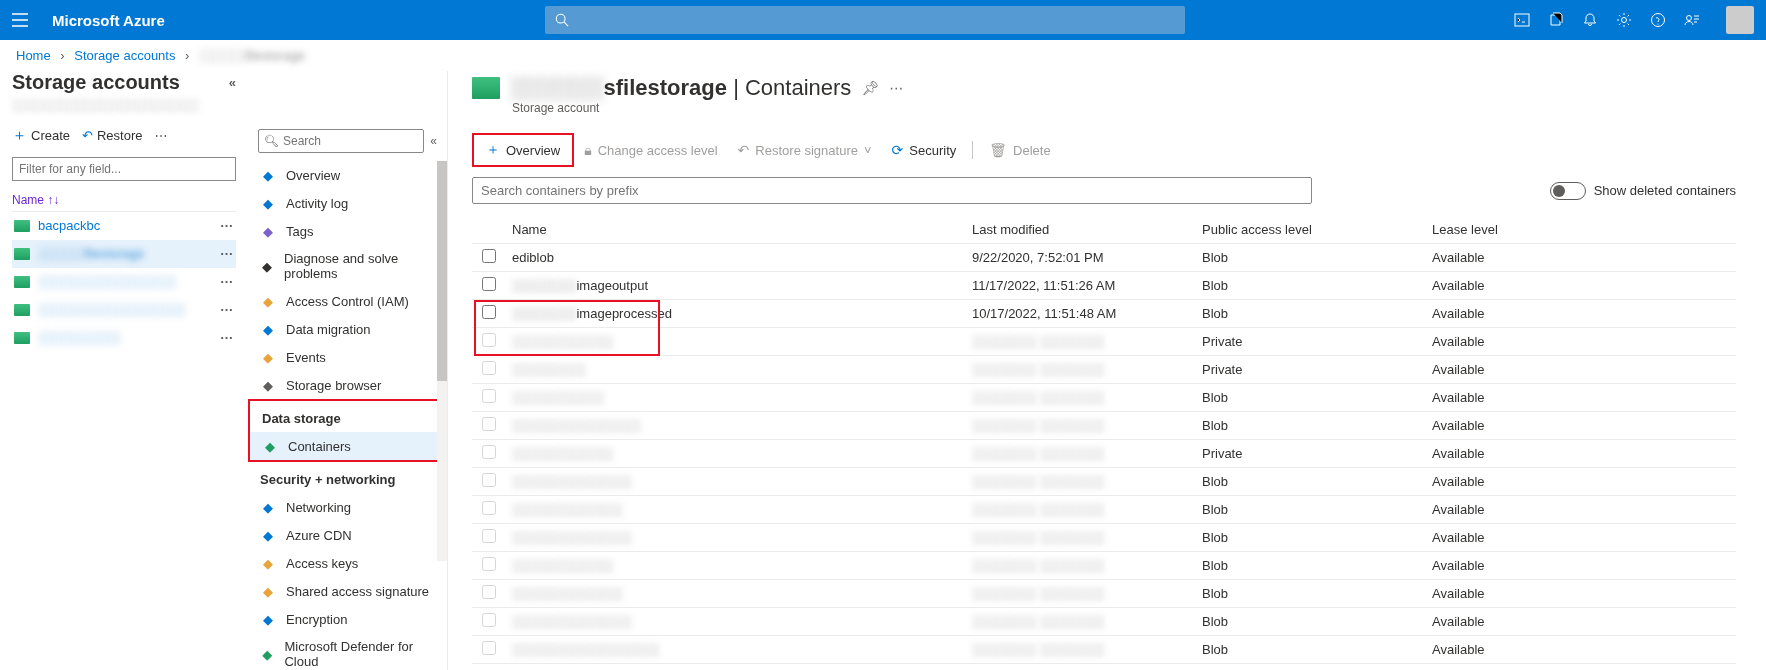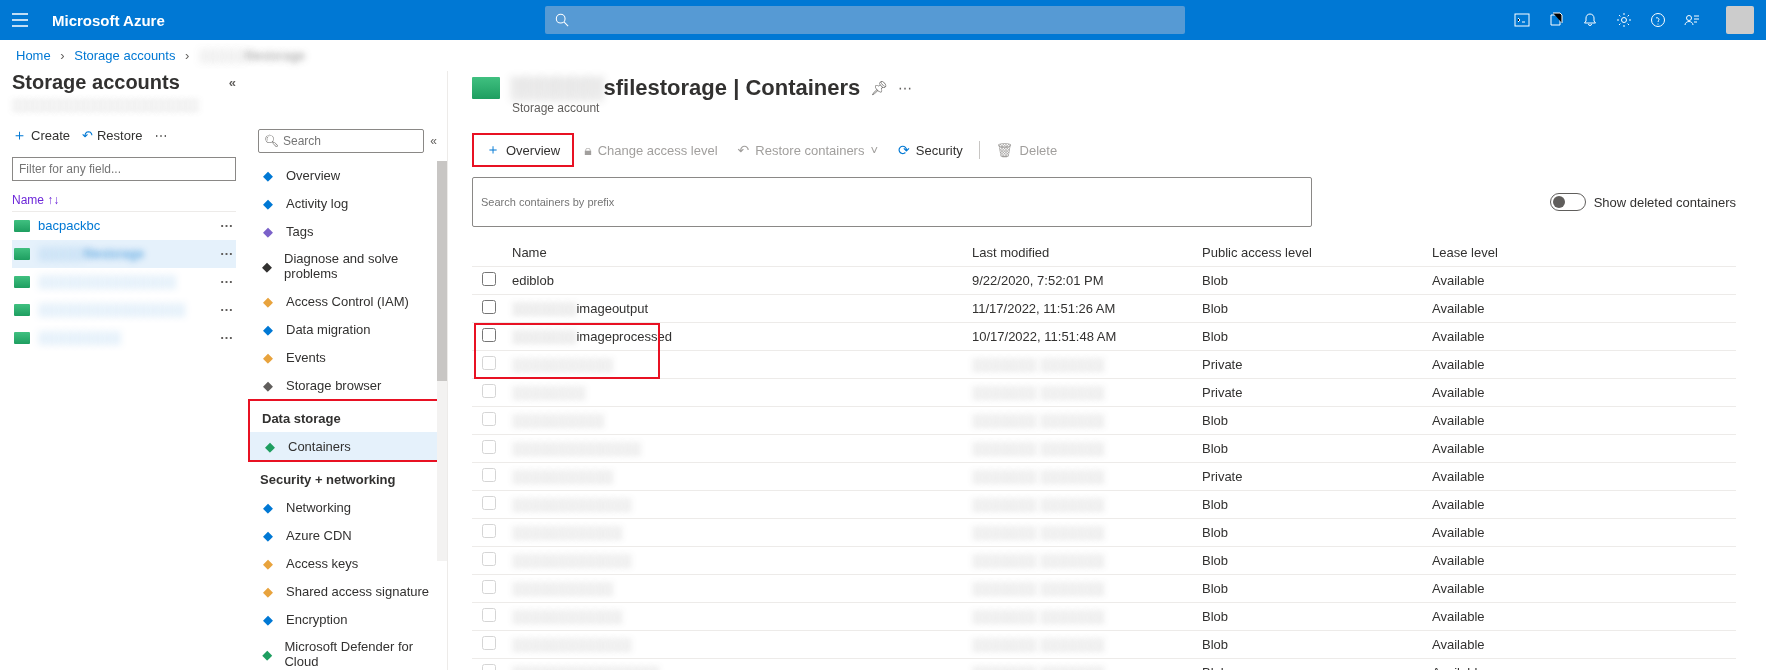--- a/index.html
+++ b/index.html
@@ -70,21 +70,21 @@
   
   .toolbar { display: flex; align-items: center; gap: 0; padding: 4px 0 10px 0; }
   .toolbar .tbtn { display: flex; align-items: center; gap: 6px; padding: 4px 10px; cursor: pointer; font-size: 13px; color: #323130; }
   .toolbar .tbtn.disabled { color: #a19f9d; cursor: default; }
   .toolbar .tbtn .tico { font-size: 14px; }
   .toolbar .tbtn .blue { color: #0078d4; }
   .toolbar .divider { width: 1px; height: 18px; background: #c8c6c4; margin: 0 6px; }
   .redbox-btn { border: 2px solid #e81123; padding: 2px; }
   
   .filter-row { display:flex; align-items:center; gap: 20px; margin-right: 30px; margin-bottom: 12px;}
-  .filter-row input { flex: 0 0 840px; border: 1px solid #8a8886; padding: 18px 8px; font-size: 11px; border-radius: 2px; }
+  .filter-row input { flex: 0 0 840px; border: 1px solid #8a8886; padding: 5px 8px; font-size: 13px; border-radius: 2px; }
   .filter-row .toggle-wrap { display: flex; align-items: center; gap: 8px; margin-left: auto; }
   .filter-row .toggle { width: 36px; height: 18px; border: 1px solid #605e5c; border-radius: 10px; position: relative; cursor: pointer; }
   .filter-row .toggle .knob { width: 12px; height: 12px; background: #605e5c; border-radius: 50%; position: absolute; left: 2px; top: 2px; }
   
   
   .tbl { width: calc(100% - 30px); }
   .tbl .thead { display: flex; border-bottom: 1px solid #edebe9; padding: 6px 0; font-size: 13px; font-weight: 400; }
   .tbl .trow { display: flex; border-bottom: 1px solid #edebe9; padding: 5px 0; font-size: 13px; align-items: center; }
   .tbl .c-chk { width: 40px; padding-left: 10px; }
   .tbl .c-name { flex: 0 0 460px; }
@@ -307,41 +307,41 @@
       </div>
     <div class="scrollbar">
         <div class="thumb"></div>
       </div>
   </div>
 
   <div class="col-main">
     <div class="title-row">
       <span class="title-ico"></span>
       <h2>
-        <span class="blurred-t">░░░░░░</span><span>sfilestorage</span><span style="font-weight:700;"> | Containers</span>
+        <span class="blurred-t">░░░░░░</span><span>sfilestorage</span><span style="font-weight:400;"> | Containers</span>
       </h2>
       <span class="pin-ico">📌︎</span>
       <span class="more-ico">⋯</span>
     </div>
     <div class="subtitle2">Storage account</div>
 
     <div class="toolbar">
       <span class="redbox-btn">
         <span class="tbtn">
           <span class="tico blue">＋</span>
           <span>Overview</span>
         </span>
       </span>
       <span class="tbtn disabled">
         <span class="tico">🔒︎</span>
         <span>Change access level</span>
       </span>
       <span class="tbtn disabled">
         <span class="tico">↶</span>
-        <span>Restore containers</span>
+        <span>Restore signature</span>
         <span>˅</span>
       </span>
       <span class="tbtn">
         <span class="tico blue">⟳</span>
         <span>Security</span>
       </span>
       <span class="divider"></span>
       <span class="tbtn disabled">
         <span class="tico">🗑︎</span>
         <span>Delete</span>

